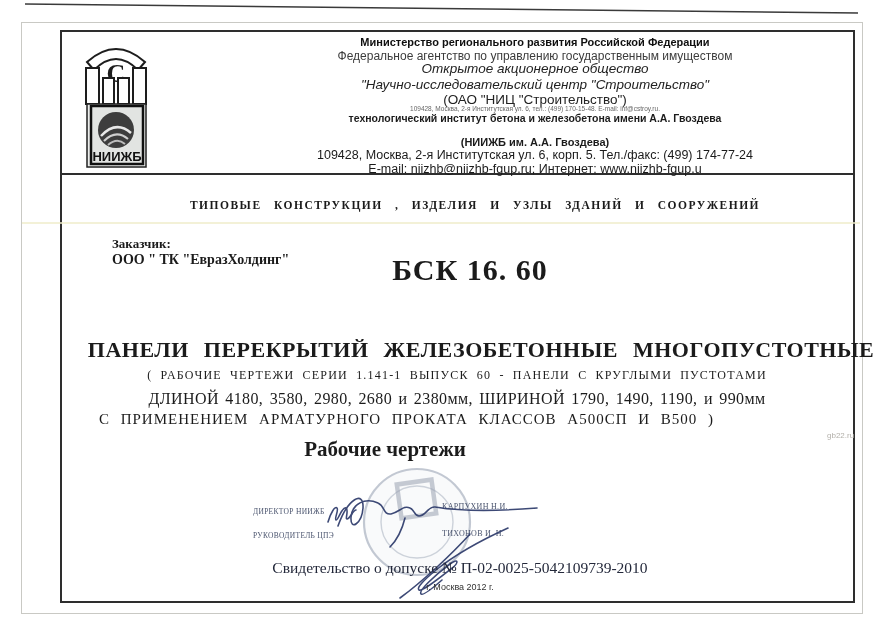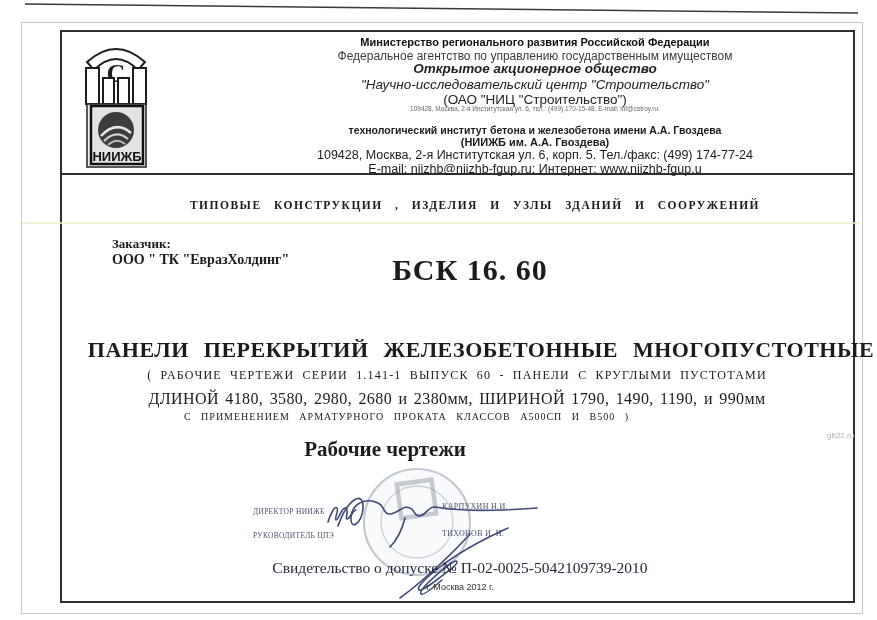--- a/index.html
+++ b/index.html
@@ -10,40 +10,40 @@
   .serif{font-family:"Liberation Serif",serif;}
   
   .page-edge{left:21px;top:22px;width:840px;height:590px;border:1px solid #c9c9c4;}
   .frame{left:60px;top:30px;width:791px;height:569px;border:2px solid #2e2e2e;}
   .divider{left:60px;top:173px;width:795px;height:2px;background:#2e2e2e;}
   .yellow-line{left:22px;top:222px;width:838px;height:2px;background:#efecc9;opacity:.75;}
   
   .hline{left:240px;width:590px;text-align:center;white-space:nowrap;}
   .ministry{top:36px;font-size:11px;font-weight:bold;color:#101010;}
   .agency{top:49px;font-size:12px;color:#3c3c3c;}
-  .ctype{top:61px;font-size:13.5px;font-style:italic;color:#222;font-weight:bold;}
+  .ctype{top:61px;font-size:13.5px;font-style:italic;color:#222;}
   .cname{top:77px;font-size:13.5px;font-style:italic;color:#222;}
   .cshort{top:92px;font-size:13.5px;color:#222;}
   .tiny-addr{top:105px;font-size:6.5px;color:#666;}
   .inst1{top:112px;font-size:10.5px;font-weight:bold;}
-  .inst2{top:124px;font-size:10.5px;font-weight:bold;}
+  .inst2{top:112px;font-size:10.5px;font-weight:bold;}
   .instshort{top:136px;font-size:11px;font-weight:bold;}
   .addr{top:148px;font-size:12.5px;}
   .contacts{top:162px;font-size:12.5px;}
   
   .series{left:95px;top:199px;width:760px;text-align:center;font-size:11.5px;font-weight:bold;
           letter-spacing:1.5px;word-spacing:8px;white-space:nowrap;}
   .cust1{left:112px;top:236px;font-size:13px;font-weight:bold;}
   .cust2{left:112px;top:252px;font-size:14px;font-weight:bold;}
   .doccode{left:320px;top:245px;width:300px;text-align:center;font-size:30px;font-weight:bold;letter-spacing:1px;margin-top:8px;}
   .maintitle{left:62px;top:337px;width:838px;text-align:center;font-size:22px;font-weight:bold;
              letter-spacing:.5px;word-spacing:9px;white-space:nowrap;}
   .sub1{left:62px;top:368px;width:790px;text-align:center;font-size:12px;letter-spacing:1.2px;word-spacing:4px;white-space:nowrap;}
   .sub2{left:62px;top:390px;width:790px;text-align:center;font-size:16px;letter-spacing:.4px;word-spacing:2px;white-space:nowrap;}
-  .sub3{left:62px;top:411px;width:689px;text-align:center;font-size:10px;letter-spacing:1px;word-spacing:6px;white-space:nowrap;}
+  .sub3{left:62px;top:411px;width:689px;text-align:center;font-size:15px;letter-spacing:1px;word-spacing:6px;white-space:nowrap;}
   .doctype{left:62px;top:437px;width:646px;text-align:center;font-size:21px;font-weight:bold;}
   
   .sig-role{color:#49536d;font-size:7.5px;letter-spacing:.3px;white-space:nowrap;}
   .sig-name{color:#49536d;font-size:8px;letter-spacing:.3px;white-space:nowrap;}
   .role0{left:253px;top:507px;}
   .name0{left:442px;top:502px;}
   .role1{left:253px;top:531px;}
   .name1{left:442px;top:529px;}
   .cert{left:62px;top:559px;width:796px;text-align:center;font-size:15.5px;color:#23283a;}
   .placeyear{left:62px;top:582px;width:796px;text-align:center;font-size:9px;color:#333;}

